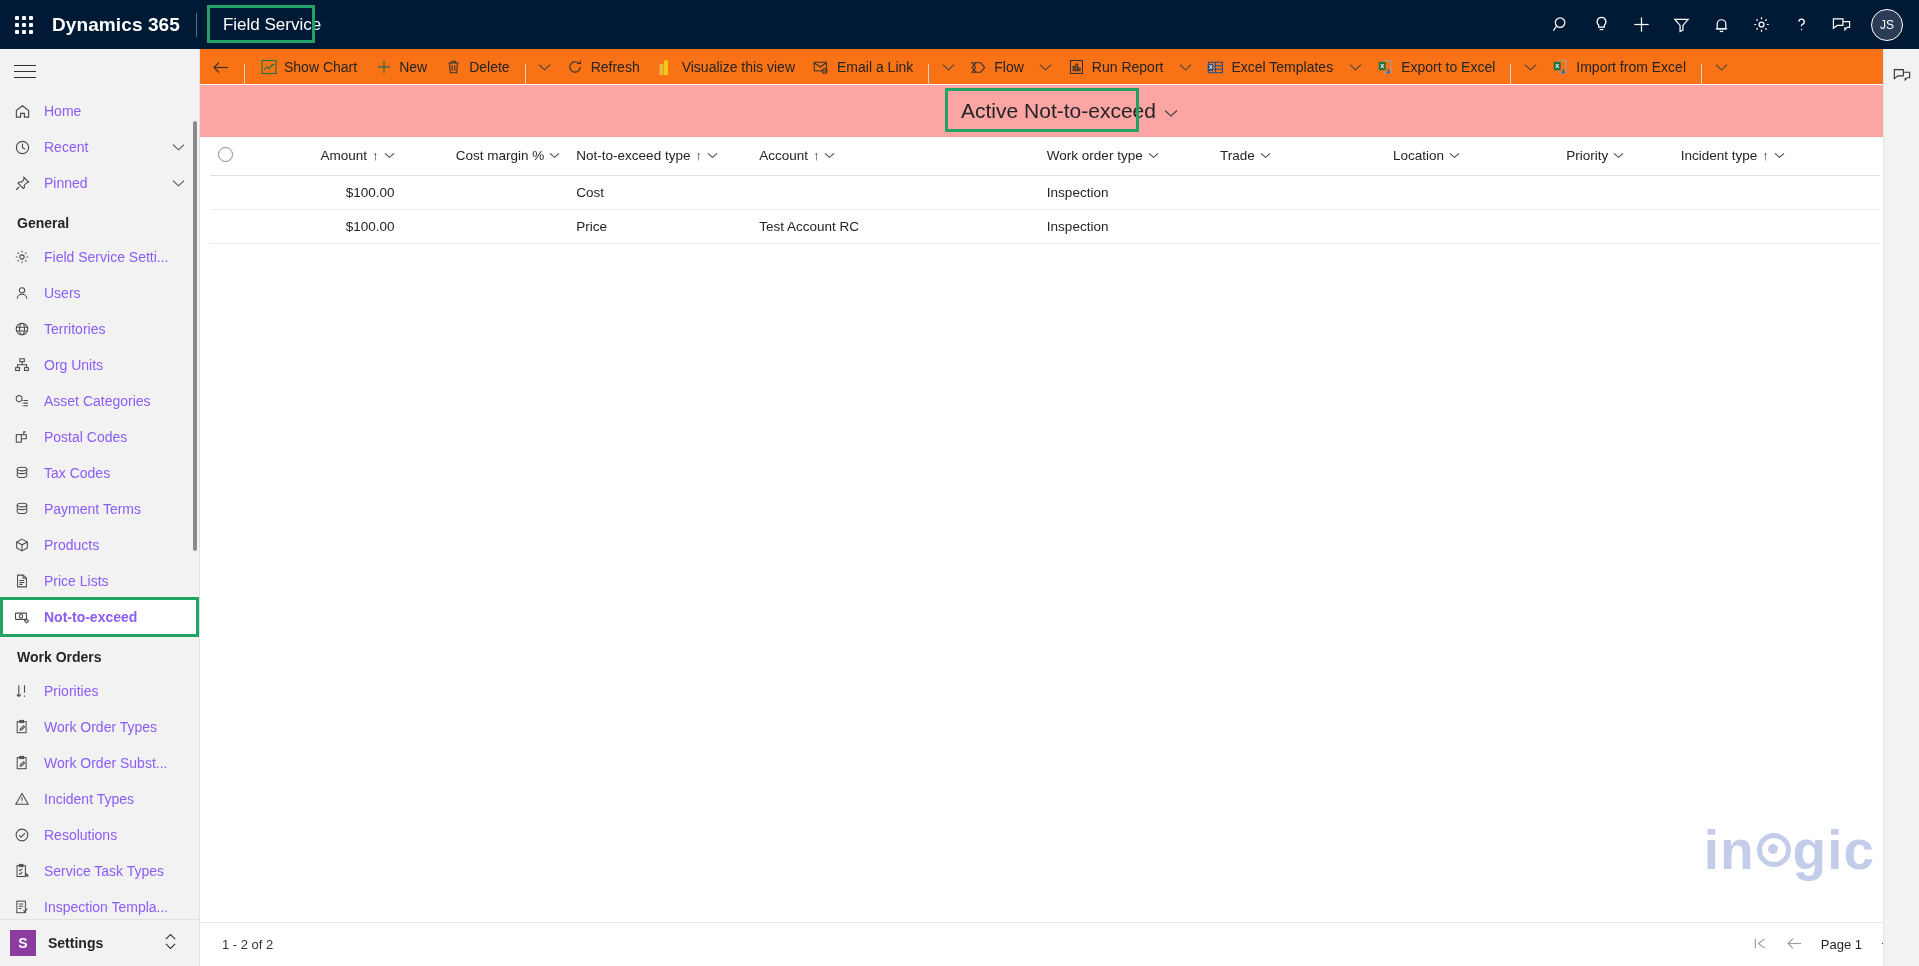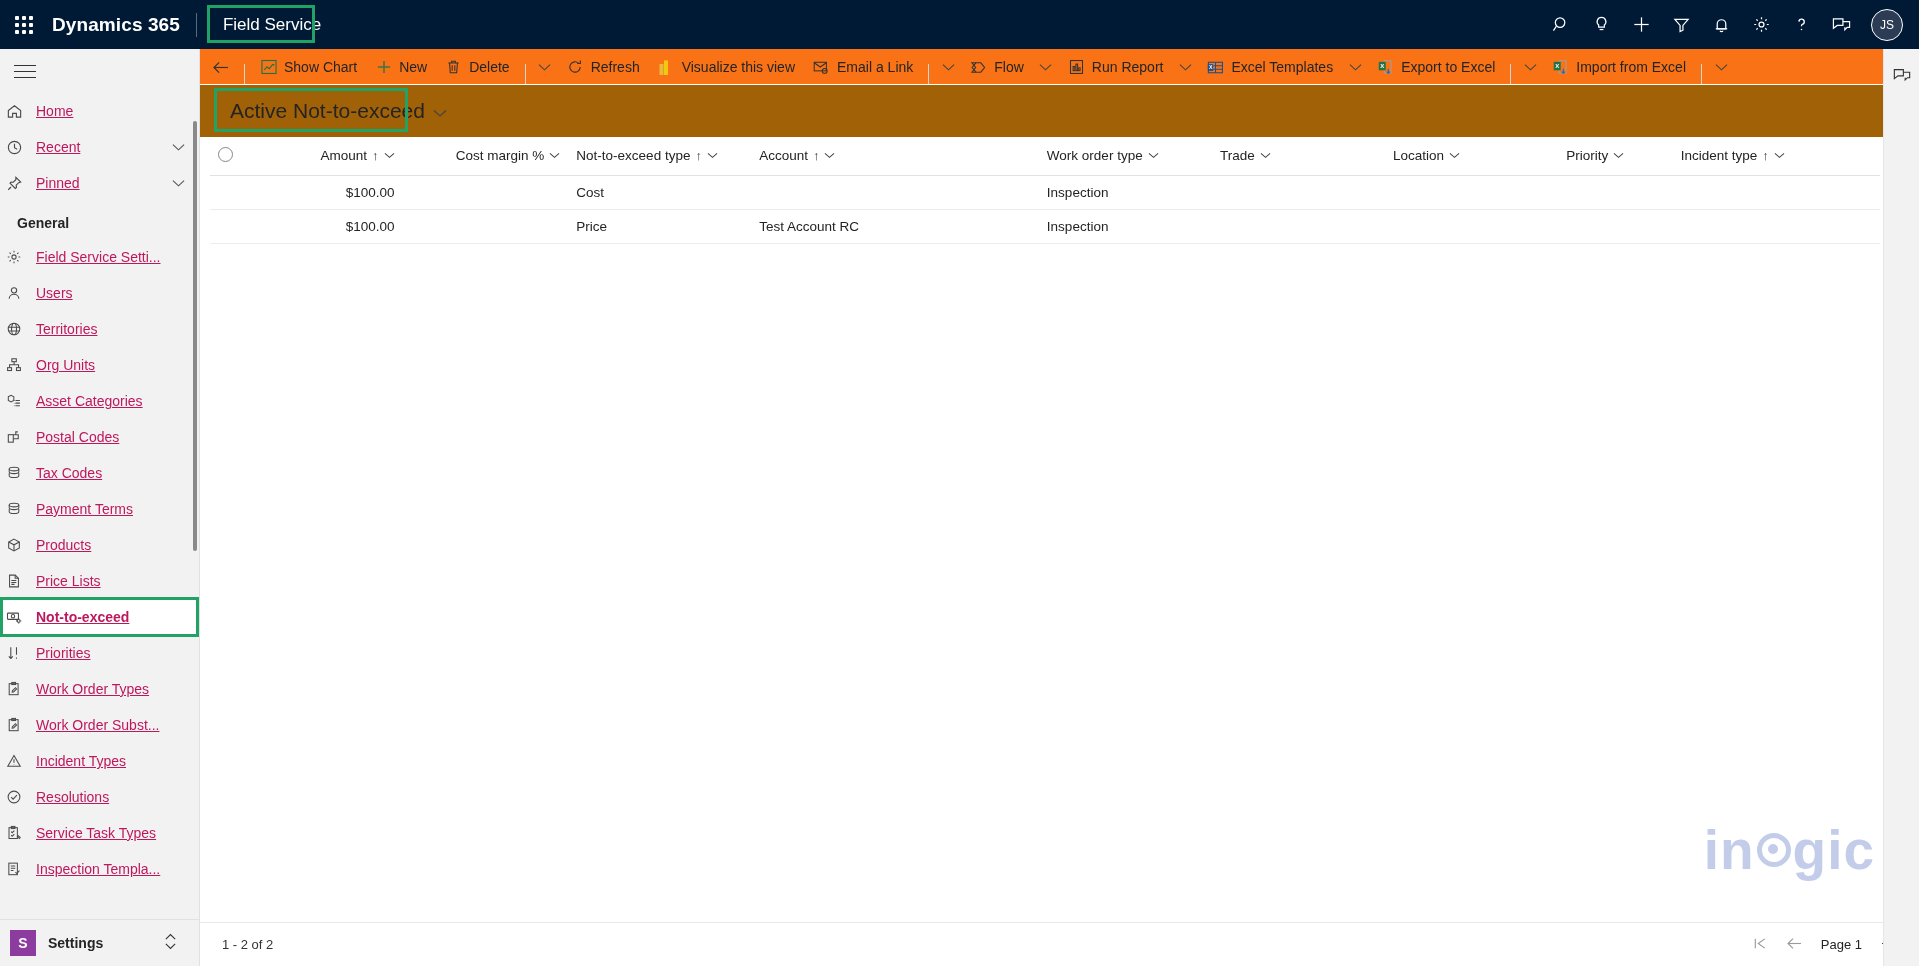--- a/index.html
+++ b/index.html
@@ -80,22 +80,22 @@
   .hamburger .hb { display:flex; flex-direction:column; gap:5px; }
   .nav-scroll {
     flex: 1 1 auto; overflow: hidden; position: relative;
   }
   .nav-scrollbar {
     position: absolute; right: 2px; top: 28px; width: 4px; height: 430px;
     background: #8a8a8a; border-radius: 2px;
   }
   .nav-item {
     display:flex; align-items:center; height: 36px;
-    padding-left: 4px; cursor:pointer; position: relative;
-    color: #be185d; font-size: 14px; white-space: nowrap; text-decoration: underline;
+    padding-left: 12px; cursor:pointer; position: relative;
+    color: #8b5cf6; font-size: 14px; white-space: nowrap;
   }
   .nav-item .ico {
     width: 20px; height: 20px; display:flex; align-items:center; justify-content:center;
     margin-right: 12px; flex: 0 0 20px; color:#4a4a4a;
   }
   .nav-item .chev { margin-left:auto; margin-right: 14px; color:#555; }
   .nav-item.selected {
     background: #ffffff; font-weight: 600;
   }
   .nav-item.selected::before {
@@ -147,21 +147,22 @@
   .cmd-caret {
     width: 26px; height: 34px; display:flex; align-items:center; justify-content:center;
     cursor:pointer; color:#444;
   }
   .cmd-ico { display:flex; align-items:center; justify-content:center; width:17px; height:17px; }
 
   .viewbar {
     height: 52px; flex: 0 0 52px;
     display: flex; align-items: center;
     padding-left: 22px;
-    background: #a16207;
+    background: #fca5a5;
+    justify-content: center;
   }
   .view-sel-wrap { position: relative; display:inline-flex; align-items:center; }
   .view-sel {
     display:flex; align-items:center; gap: 8px;
     font-size: 21px; color: #242424; cursor:pointer;
     padding: 6px 10px 6px 8px; white-space: nowrap;
   }
   .viewbar-right {
     margin-left: auto; display:flex; align-items:center; gap: 4px;
     padding-right: 22px;
@@ -480,20 +481,21 @@
             <circle cx="7.4" cy="7.7" r="1.8"></circle>
             <circle cx="13.4" cy="12.6" r="1.5"></circle>
             <path d="M13.4 9.9v.9M13.4 14.4v.9M10.7 12.6h.9M15.2 12.6h.9"></path>
           </svg>
         </span>
         <span>Not-to-exceed</span>
       </div>
       <div class="green-box" style="left:0; top:-2px; width:199px; height:40px;"></div>
     </div>
 
+    <div class="nav-group">Work Orders</div>
 
     <div class="nav-item">
       <span class="ico">
         <svg width="16" height="16" viewBox="0 0 18 18" fill="none" stroke="#4a4a4a" stroke-width="1.2">
           <path d="M5.4 2.6v12.8M5.4 15.4L3.2 12.9M5.4 15.4l2.2-2.5"></path>
           <path d="M11.8 2.6v8.3M11.8 14v1.4"></path>
         </svg>
       </span>
       <span>Priorities</span>
     </div>

